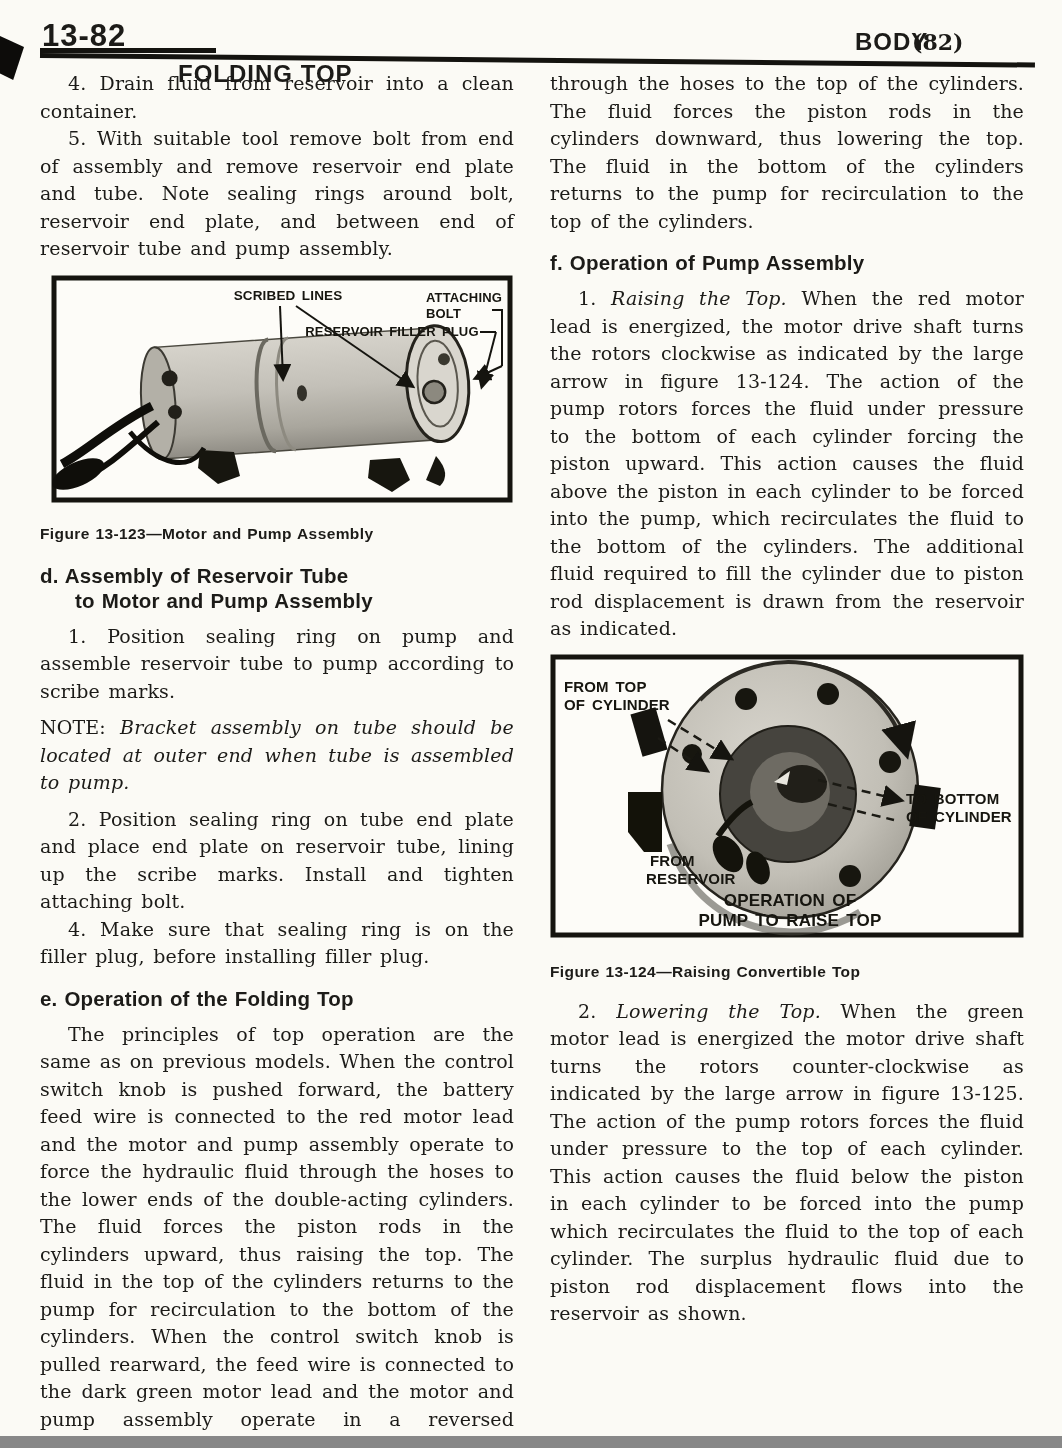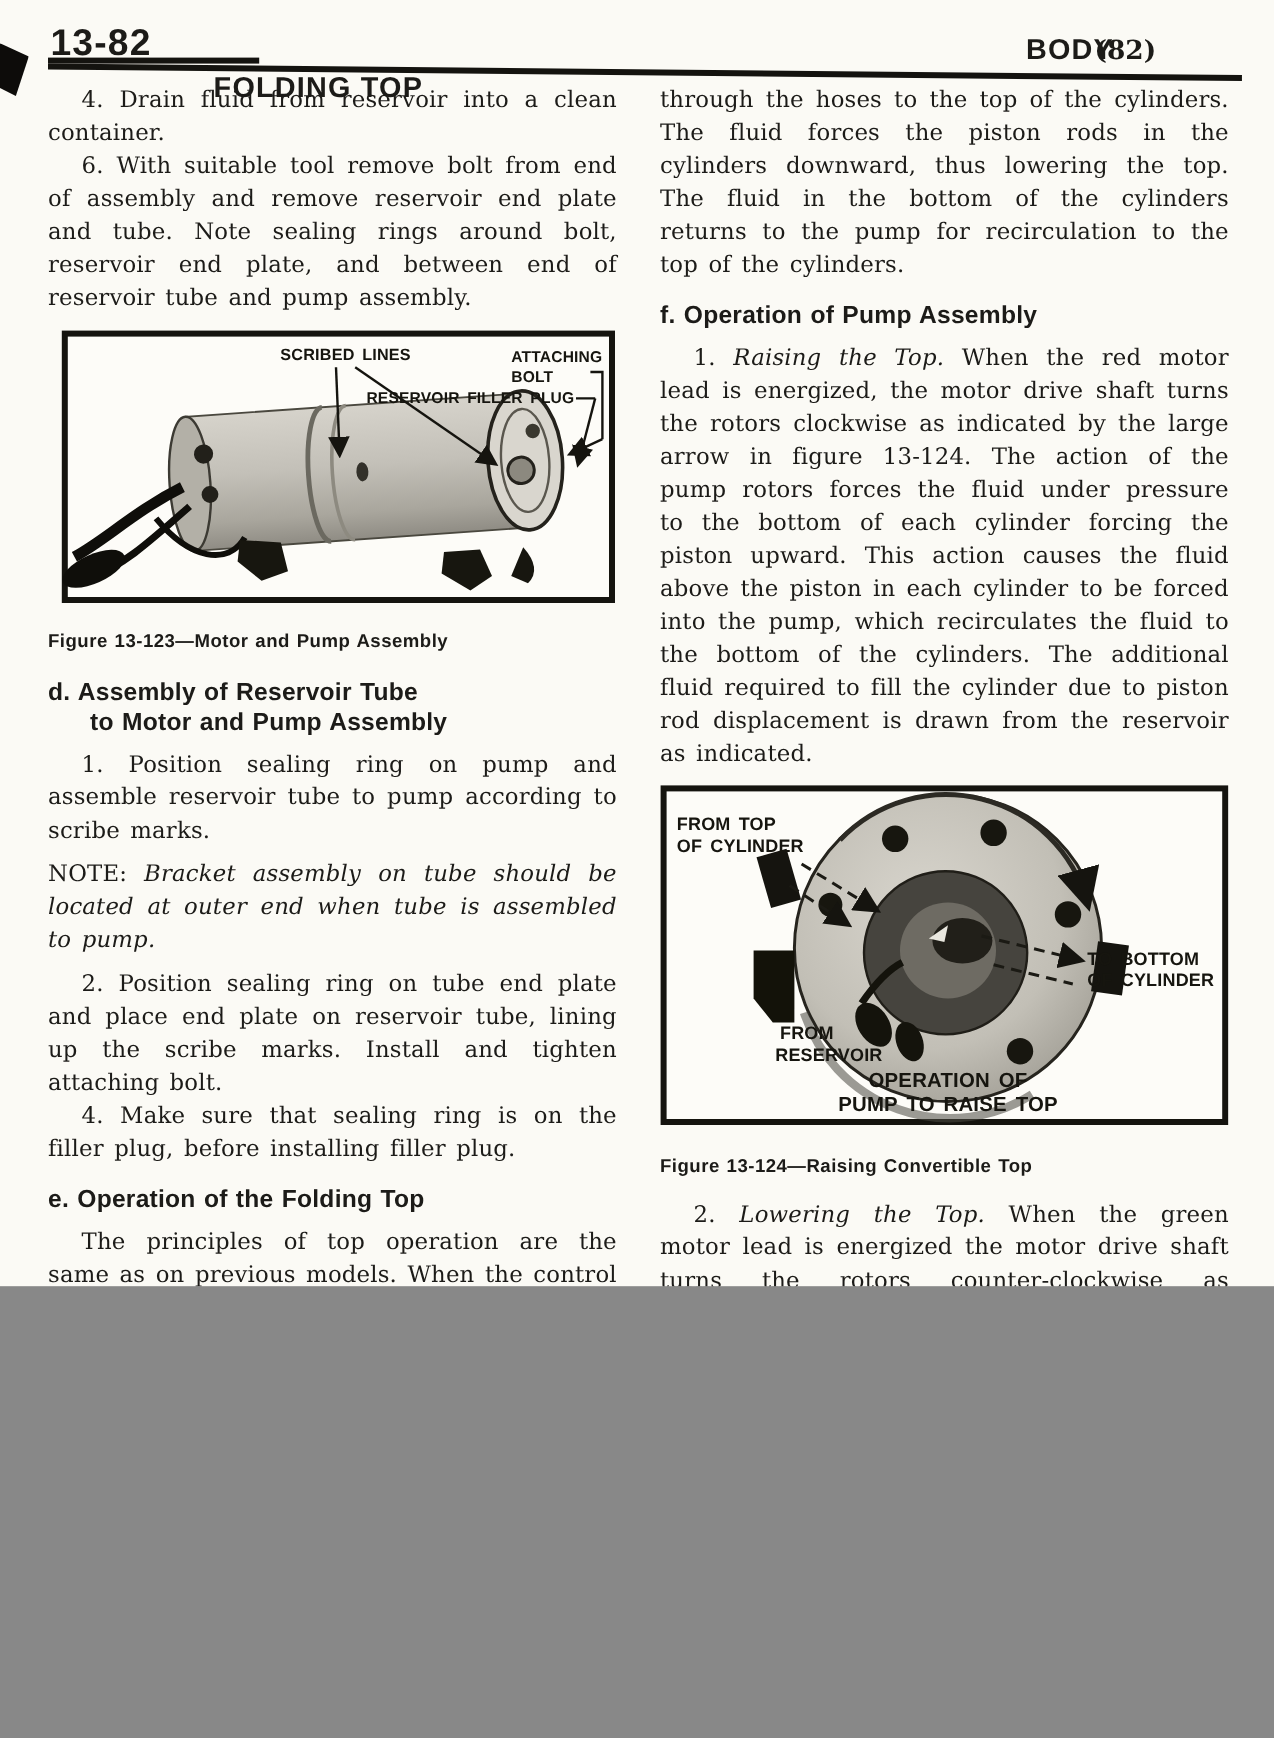--- a/index.html
+++ b/index.html
@@ -1,17 +1,17 @@
 <!DOCTYPE html>
 <html><head>
 <meta charset="utf-8">
 <style>
   html,body{margin:0;padding:0;background:#888;}
   .page{
-    position:relative; width:1062px; height:1072px; overflow:hidden;
+    position:relative; width:1062px; height:1436px; overflow:hidden;
     background:#fbfaf5; color:#1c1b18;
     font-family:"DejaVu Serif", serif;
   }
   
   .hdr-pgno{position:absolute; left:42px; top:18px; font-family:"Liberation Sans",sans-serif;
     font-weight:bold; font-size:31px; letter-spacing:1px;}
   .hdr-left-title{position:absolute; left:178px; top:25px; font-family:"Liberation Sans",sans-serif;
     font-weight:bold; font-size:24px; letter-spacing:1px;margin-top:35px;}
   .hdr-right-title{position:absolute; left:855px; top:28px; font-family:"Liberation Sans",sans-serif;
     font-weight:bold; font-size:24px; letter-spacing:1px;}
@@ -49,21 +49,21 @@
   <div class="hdr-left-title">FOLDING TOP</div>
   <div class="hdr-right-title">BODY</div>
   <div class="hdr-right-pg">(82)</div>
   <div class="rule-short"></div>
   <div class="rule-long"></div>
 
   <div class="cols">
 
     <div class="col">
       <p class="indent">4. Drain fluid from reservoir into a clean container.</p>
-      <p class="indent">6. With suitable tool remove bolt from end of assembly and remove reservoir end plate and tube. Note sealing rings around bolt, reservoir end plate, and between end of reservoir tube and pump assembly.</p>
+      <p class="indent">5. With suitable tool remove bolt from end of assembly and remove reservoir end plate and tube. Note sealing rings around bolt, reservoir end plate, and between end of reservoir tube and pump assembly.</p>
 
       <div class="figwrap">
         <svg width="474" height="232" viewBox="0 0 474 232">
           <defs>
             <linearGradient id="cyl" x1="0" y1="0" x2="0" y2="1">
               <stop offset="0" stop-color="#d6d3cb"></stop>
                 <stop offset="0.45" stop-color="#c3c0b8"></stop>
               <stop offset="0.8" stop-color="#a9a69d"></stop>
                 <stop offset="1" stop-color="#8f8c84"></stop>
             </linearGradient>

